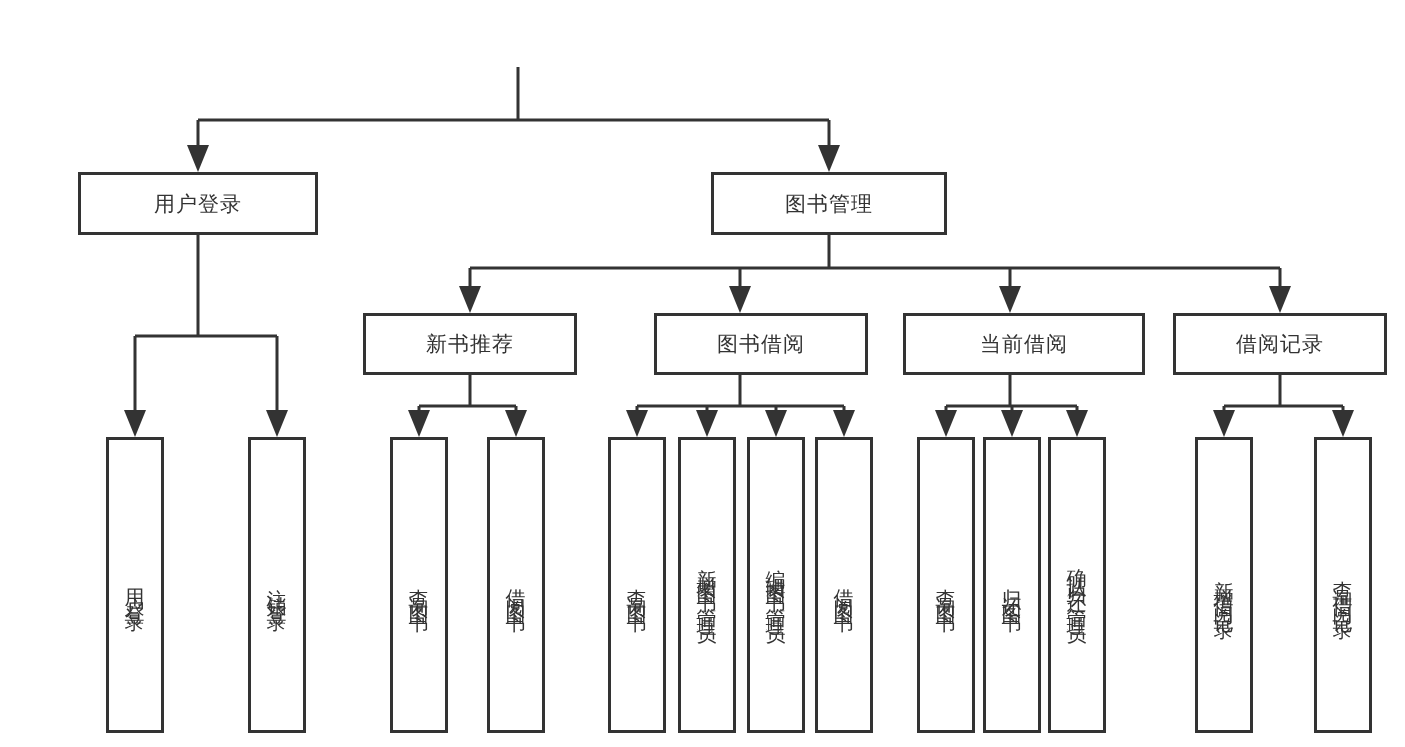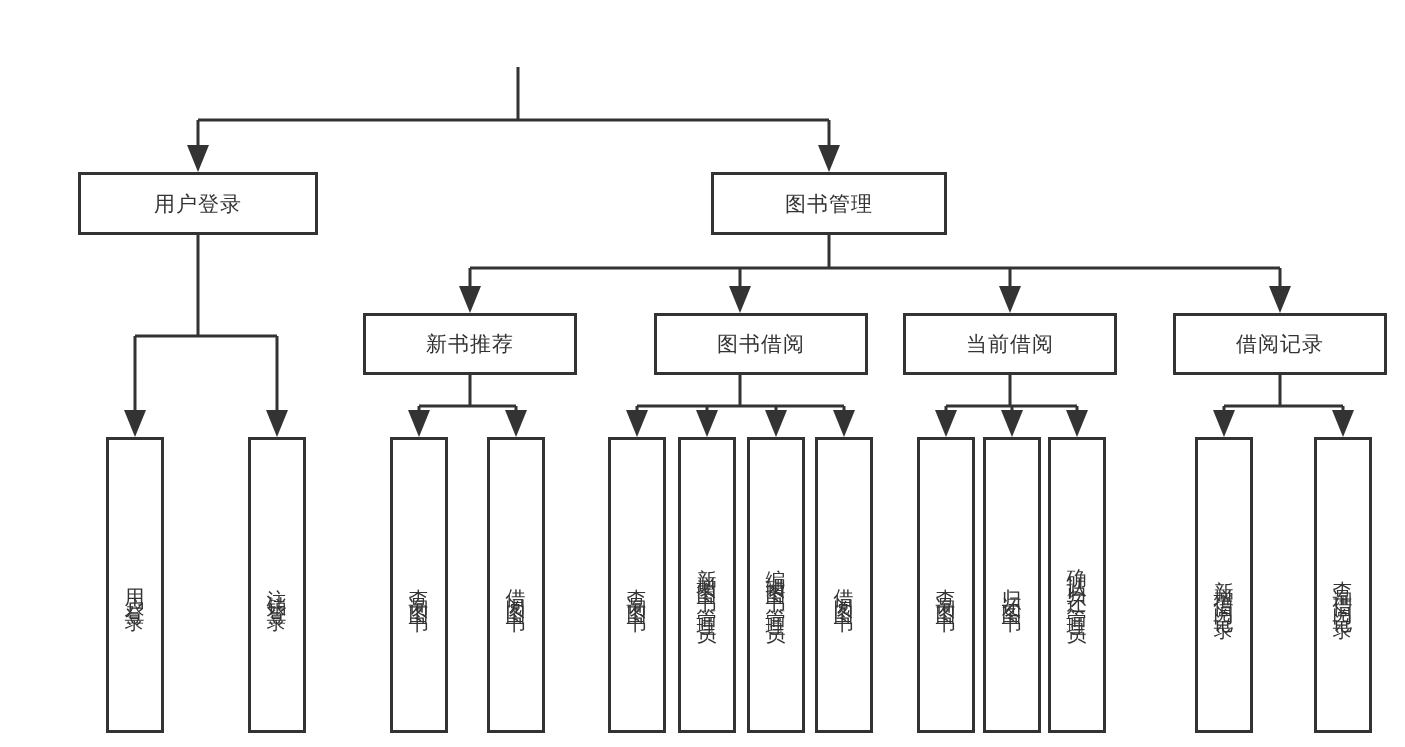--- a/index.html
+++ b/index.html
@@ -121,21 +121,21 @@
   <div class="box h-box" style="left:711px; top:172px; width:236px; height:63px;">
     <span>图书管理</span>
   </div>
 
   <div class="box h-box" style="left:363px; top:313px; width:214px; height:62px;">
     <span>新书推荐</span>
   </div>
   <div class="box h-box" style="left:633px; top:313px; width:214px; height:62px;margin-left:21px;">
     <span>图书借阅</span>
   </div>
-  <div class="box h-box" style="left:903px; top:313px; width:214px; height:62px;">
+  <div class="box h-box" style="left:903px; top:313px; width:242px; height:62px;">
     <span>当前借阅</span>
   </div>
   <div class="box h-box" style="left:1173px; top:313px; width:214px; height:62px;">
     <span>借阅记录</span>
   </div>
 
   <div class="box v-box" style="left:106px; top:437px; width:58px; height:296px;">
     <span>用户登录</span>
   </div>
   <div class="box v-box" style="left:248px; top:437px; width:58px; height:296px;">

